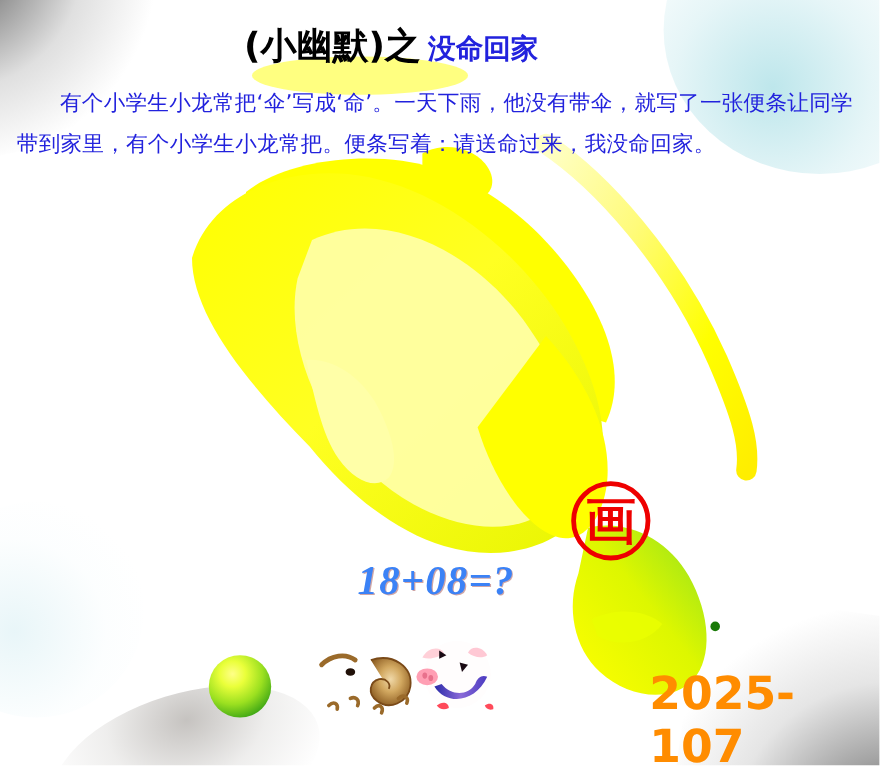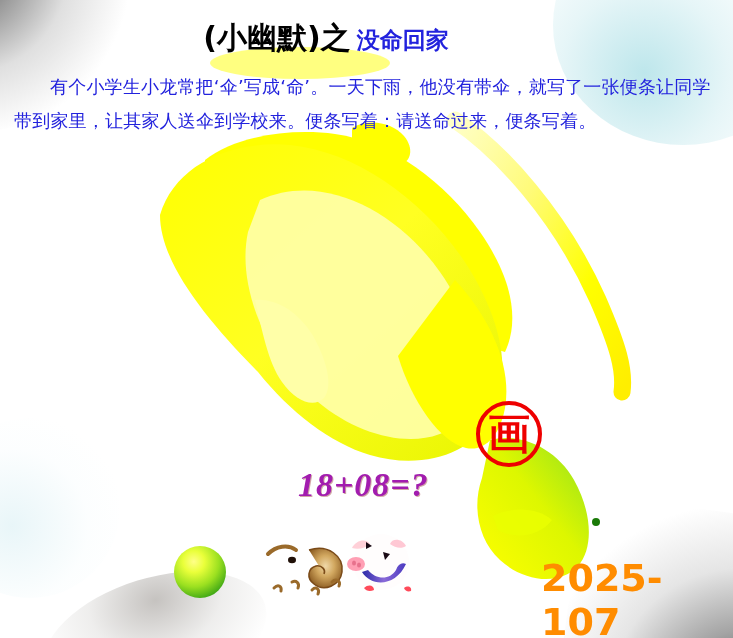--- a/index.html
+++ b/index.html
@@ -118,21 +118,21 @@
     font-size: 42px;
     font-weight: bold;
     line-height: 1;
     font-family: "DejaVu Sans", "Liberation Sans", sans-serif;
   }
 
   
   .equation {
     position: absolute;
     left: 298px; top: 466px;
-    color: #a21caf;
+    color: #3b82f6;
     font-size: 34px;
     font-weight: bold;
     font-style: italic;
     letter-spacing: 1px;
     font-family: "Liberation Serif", "DejaVu Serif", serif;
     text-shadow: 1px 1px 0 rgba(120,0,0,0.35);
   }
 
   
   .issue-no {
@@ -223,21 +223,21 @@
                C 560 586 524 582 500 560 C 478 540 472 506 482 478 Z" fill="url(#tailGrad)"></path>
       <path d="M 493 516 C 514 506 538 508 552 520 C 540 536 516 540 498 530 Z" fill="#eaff00" opacity="0.8"></path>
       <circle cx="596" cy="522" r="4" fill="#1a7a08"></circle>
     </svg>
   </div>
 
   <div class="title-row">
     <span class="title-main">(小幽默)之</span><span class="title-sub">没命回家</span>
   </div>
 
-  <div class="body-text">有个小学生小龙常把‘伞’写成‘命’。一天下雨，他没有带伞，就写了一张便条让同学带到家里，让其家人送伞到学校来。便条写着：请送命过来，便条写着。</div>
+  <div class="body-text">有个小学生小龙常把‘伞’写成‘命’。一天下雨，他没有带伞，就写了一张便条让同学带到家里，有个小学生小龙常把。便条写着：请送命过来，我没命回家。</div>
 
   <div class="seal">
     <div class="seal-char">画</div>
   </div>
 
   <div class="equation">18+08=?</div>
 
   <div class="issue-no">2025-107</div>
 
   <div class="icon-sphere"></div>

